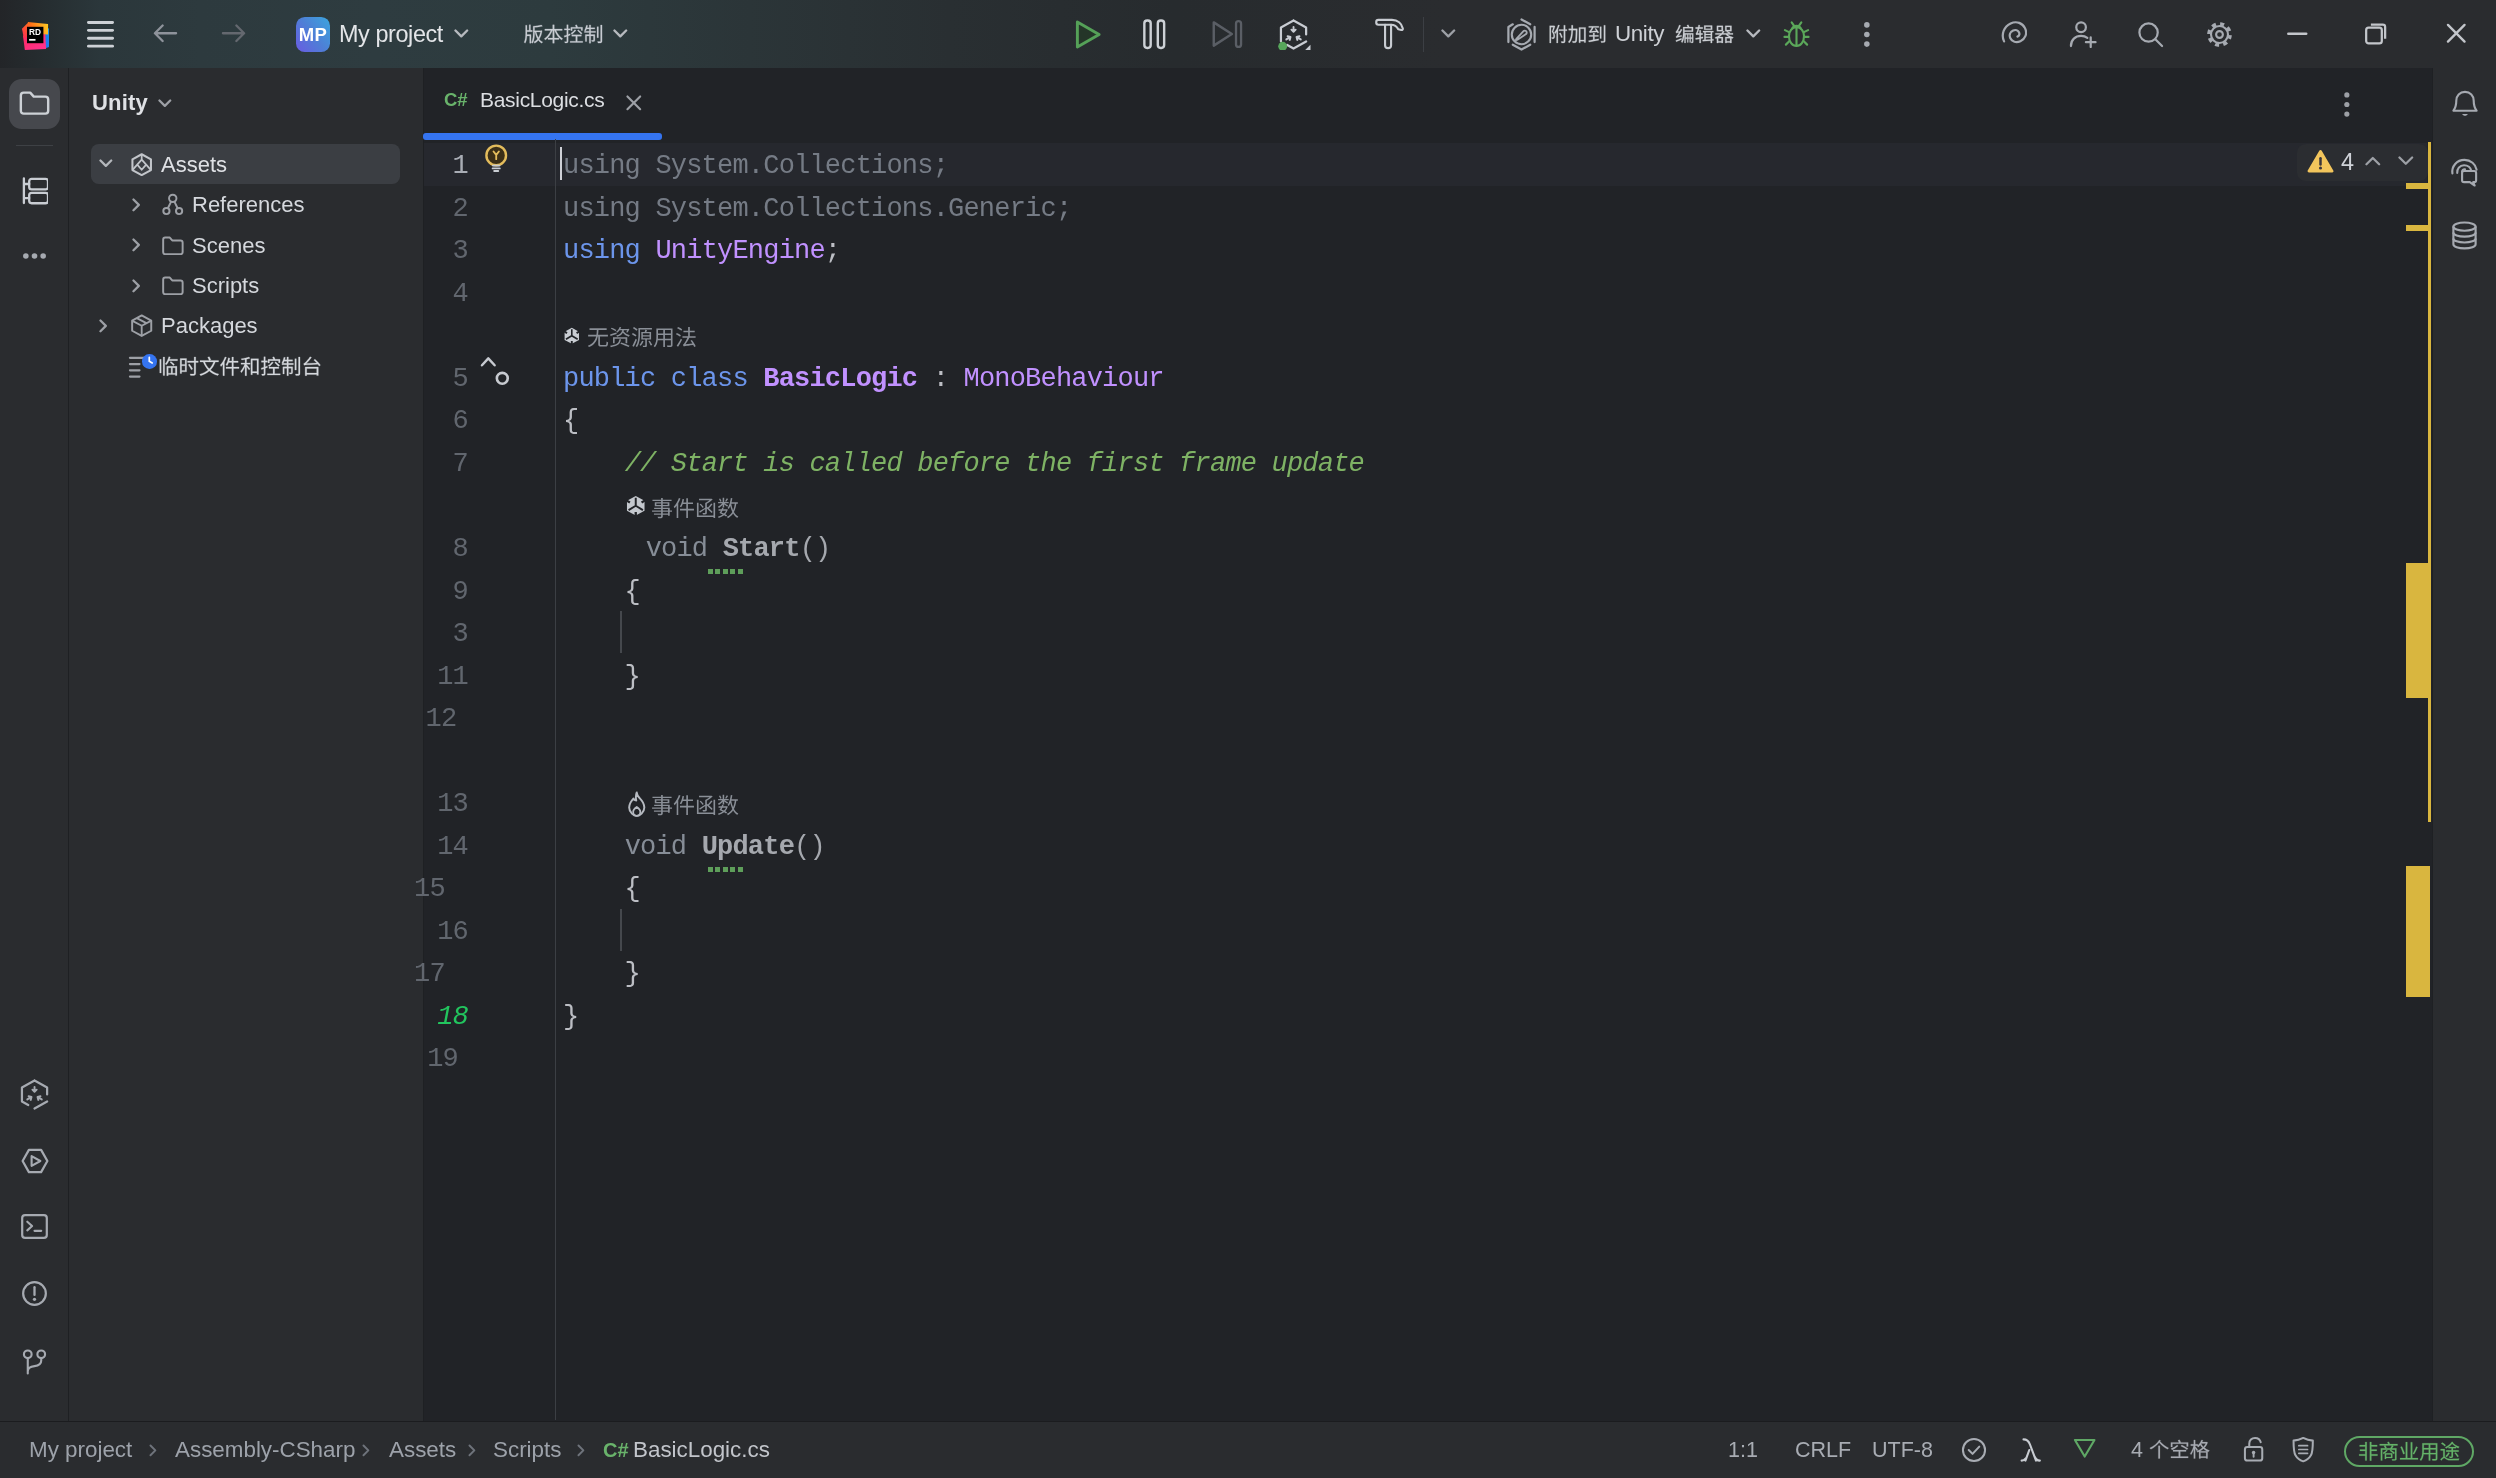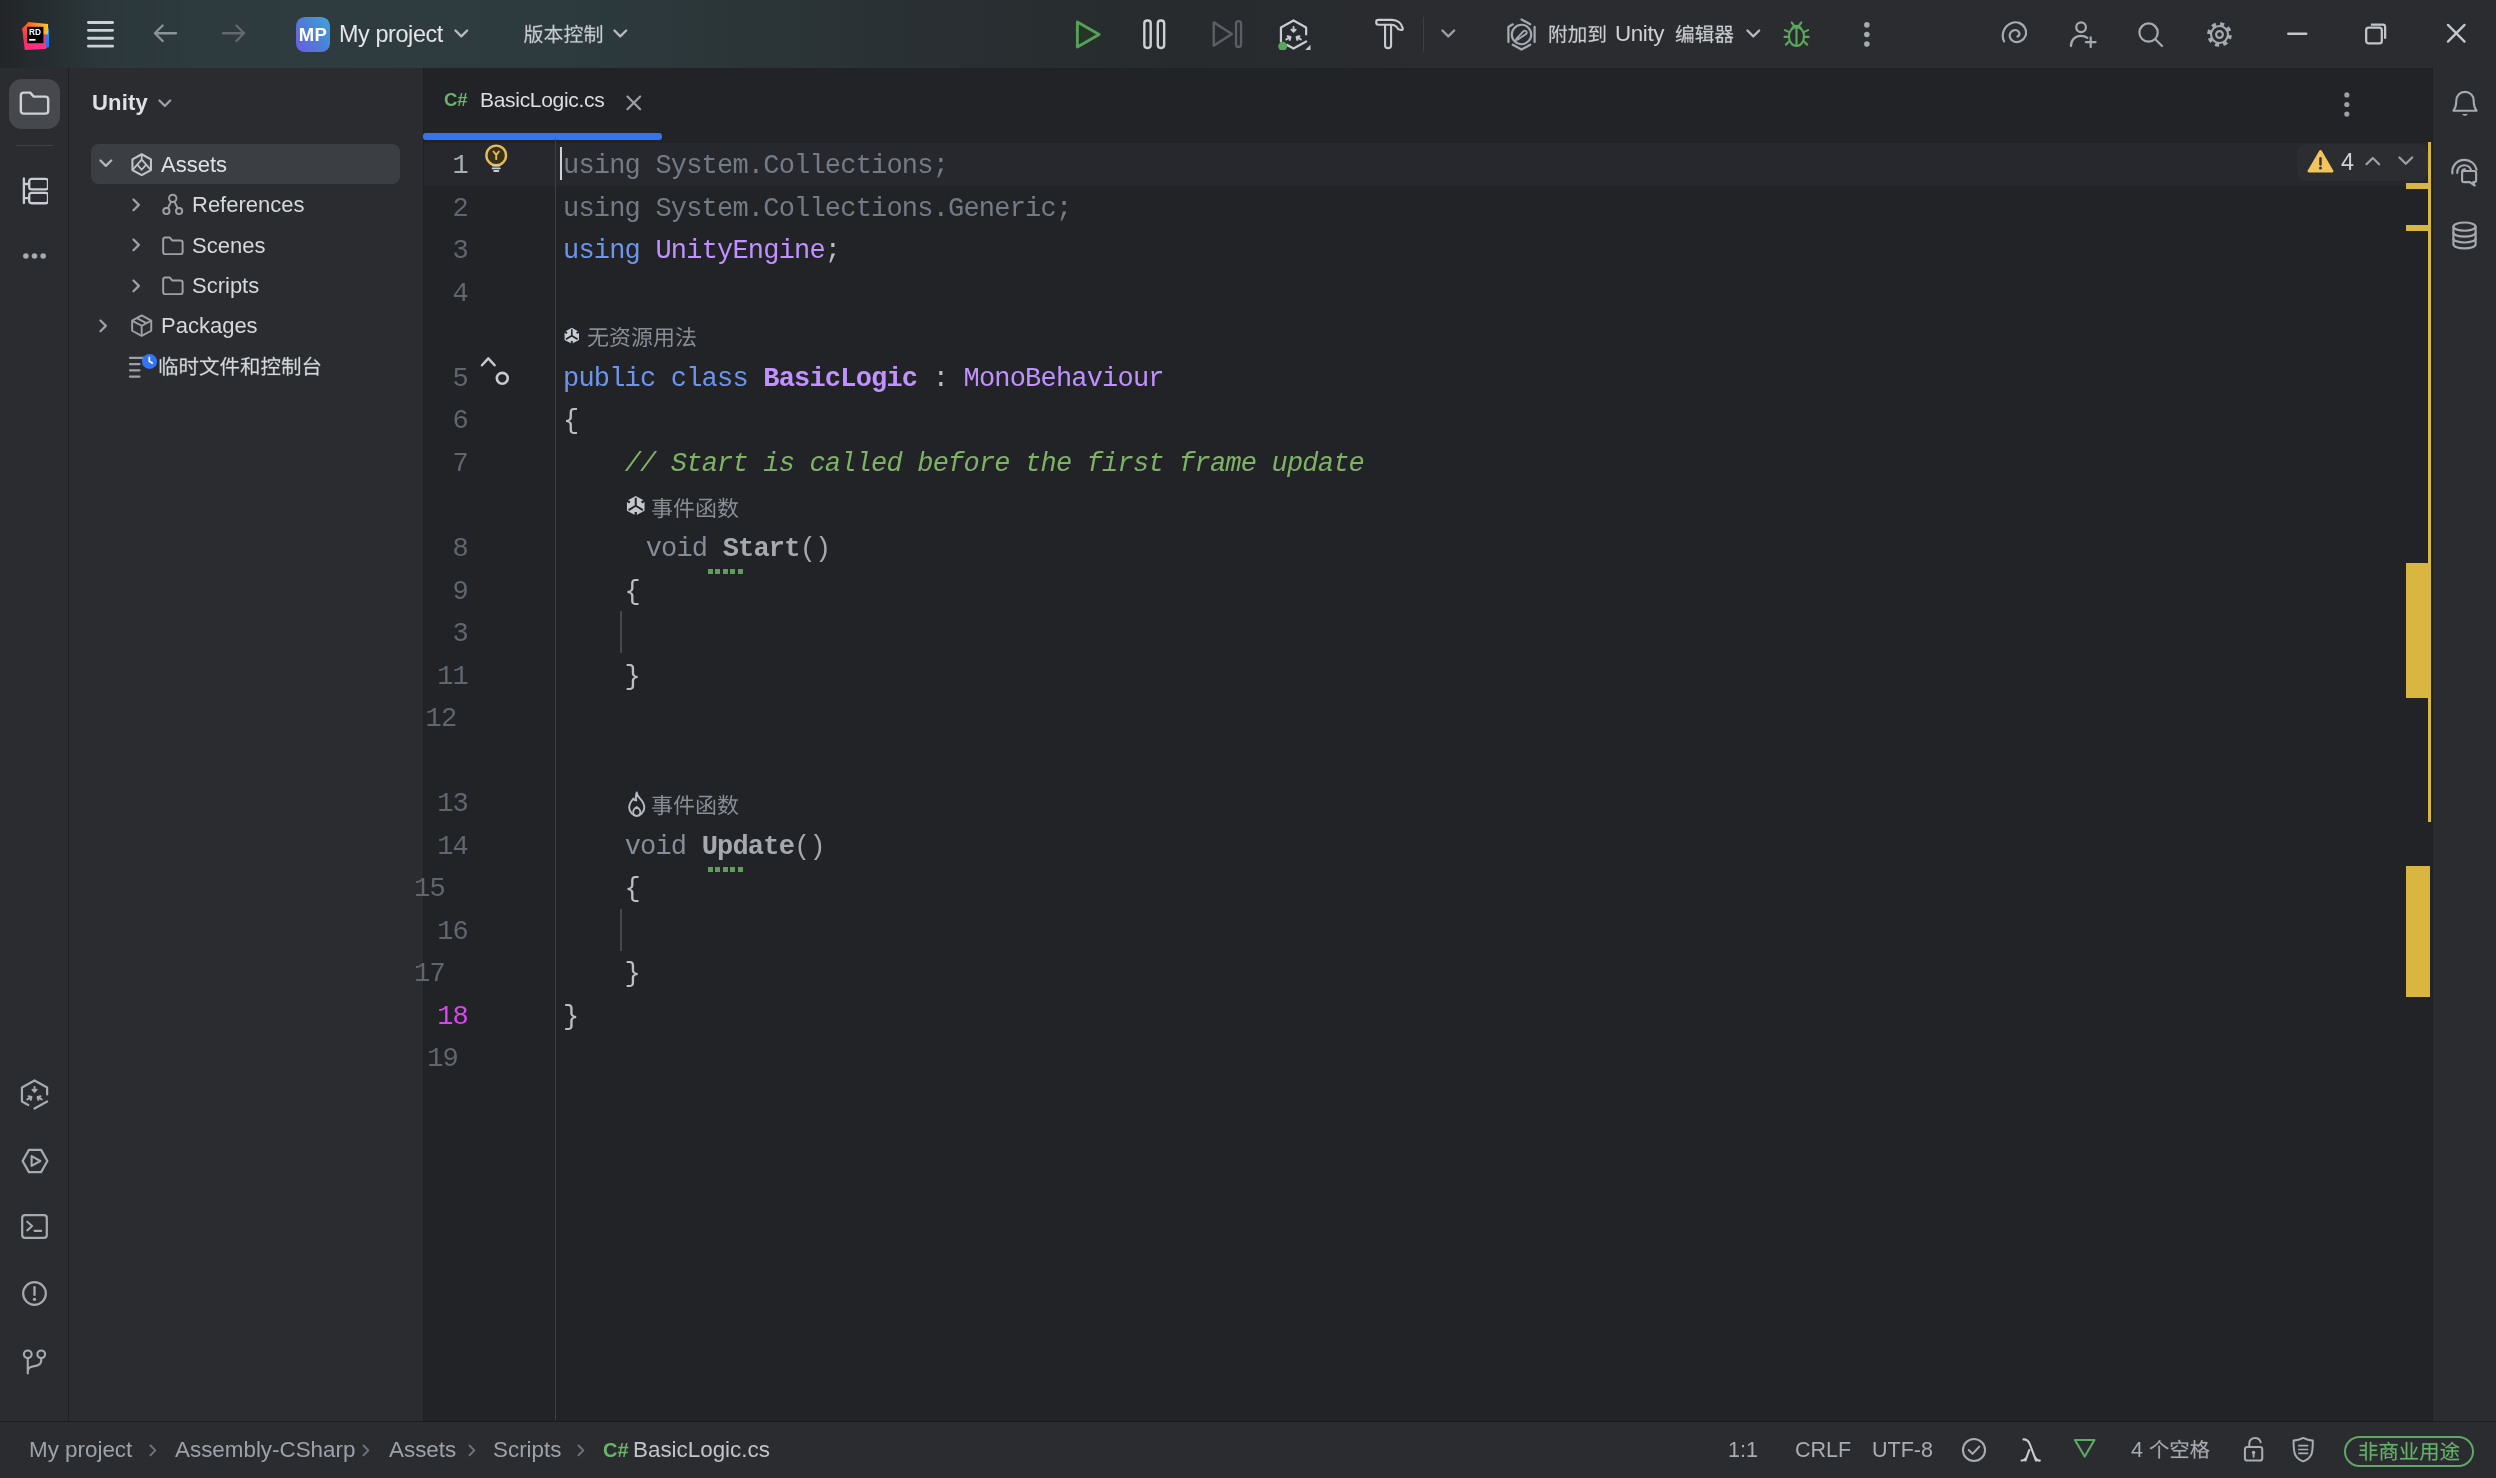--- a/index.html
+++ b/index.html
@@ -292,21 +292,21 @@
 <div class="abs mono" style="left:414px;top:698px;width:54px;height:43px;line-height:43px;font-size:27px;letter-spacing:-0.8px;text-align:center;color:#61666E;">12</div>
 <div class="abs mono" style="left:414px;top:741px;width:54px;height:43px;line-height:43px;font-size:27px;letter-spacing:-0.8px;text-align:right;color:#61666E;margin-top:42px;">13</div>
 <div class="abs mono" style="left:563px;top:741px;height:43px;line-height:43px;font-size:27px;letter-spacing:-0.8px;white-space:pre;"><span style="color:#BCBEC4">    </span></div>
 <div class="abs mono" style="left:414px;top:826px;width:54px;height:43px;line-height:43px;font-size:27px;letter-spacing:-0.8px;text-align:right;color:#61666E;">14</div>
 <div class="abs mono" style="left:563px;top:826px;height:43px;line-height:43px;font-size:27px;letter-spacing:-0.8px;white-space:pre;"><span style="color:#BCBEC4">    </span><span style="color:#868D97">void </span><span style="color:#A5A8AE"><b>Update</b></span><span style="color:#A5A8AE">()</span></div>
 <div class="abs mono" style="left:414px;top:868px;width:54px;height:43px;line-height:43px;font-size:27px;letter-spacing:-0.8px;color:#61666E;">15</div>
 <div class="abs mono" style="left:563px;top:868px;height:43px;line-height:43px;font-size:27px;letter-spacing:-0.8px;white-space:pre;"><span style="color:#BCBEC4">    {</span></div>
 <div class="abs mono" style="left:414px;top:911px;width:54px;height:43px;line-height:43px;font-size:27px;letter-spacing:-0.8px;text-align:right;color:#61666E;">16</div>
 <div class="abs mono" style="left:414px;top:953px;width:54px;height:43px;line-height:43px;font-size:27px;letter-spacing:-0.8px;text-align:left;color:#61666E;">17</div>
 <div class="abs mono" style="left:563px;top:953px;height:43px;line-height:43px;font-size:27px;letter-spacing:-0.8px;white-space:pre;"><span style="color:#BCBEC4">    }</span></div>
-<div class="abs mono" style="left:414px;top:996px;width:54px;height:43px;line-height:43px;font-size:27px;letter-spacing:-0.8px;text-align:right;color:#d946ef;">18</div>
+<div class="abs mono" style="left:414px;top:996px;width:54px;height:43px;line-height:43px;font-size:27px;letter-spacing:-0.8px;text-align:right;color:#22c55e;font-style:italic;">18</div>
 <div class="abs mono" style="left:563px;top:996px;height:43px;line-height:43px;font-size:27px;letter-spacing:-0.8px;white-space:pre;"><span style="color:#BCBEC4">}</span></div>
 <div class="abs mono" style="left:404px;top:1038px;width:54px;height:43px;line-height:43px;font-size:27px;letter-spacing:-0.8px;text-align:right;color:#61666E;">19</div>
 <div class="abs" style="left:560px;top:147px;width:2.4px;height:33px;background:#CED0D6;"></div>
 <div class="abs" style="left:620px;top:611px;width:1.5px;height:42px;background:#45484D;"></div>
 <div class="abs" style="left:620px;top:909px;width:1.5px;height:42px;background:#45484D;"></div>
 <svg style="position:absolute;left:484px;top:144px;" width="25" height="33" viewBox="0 0 26 34" fill="none">
     <circle cx="12.7" cy="11.7" r="10.2" stroke="#E3BC5C" stroke-width="2.5" fill="#3B2F17"></circle>
 <path d="M9.9 7.6 L12.7 11.2 M15.5 7.6 L12.7 11.2 M12.7 11.2 V15.6" stroke="#E3BC5C" stroke-width="1.9" fill="none" style="stroke-linecap:round"></path>
 <path d="M9.3 22.3 H16.1 M9 25.2 H16.4 M10.6 28 H14.8" stroke="#C9CDD3" stroke-width="2" style="stroke-linecap:round"></path>
   </svg>

